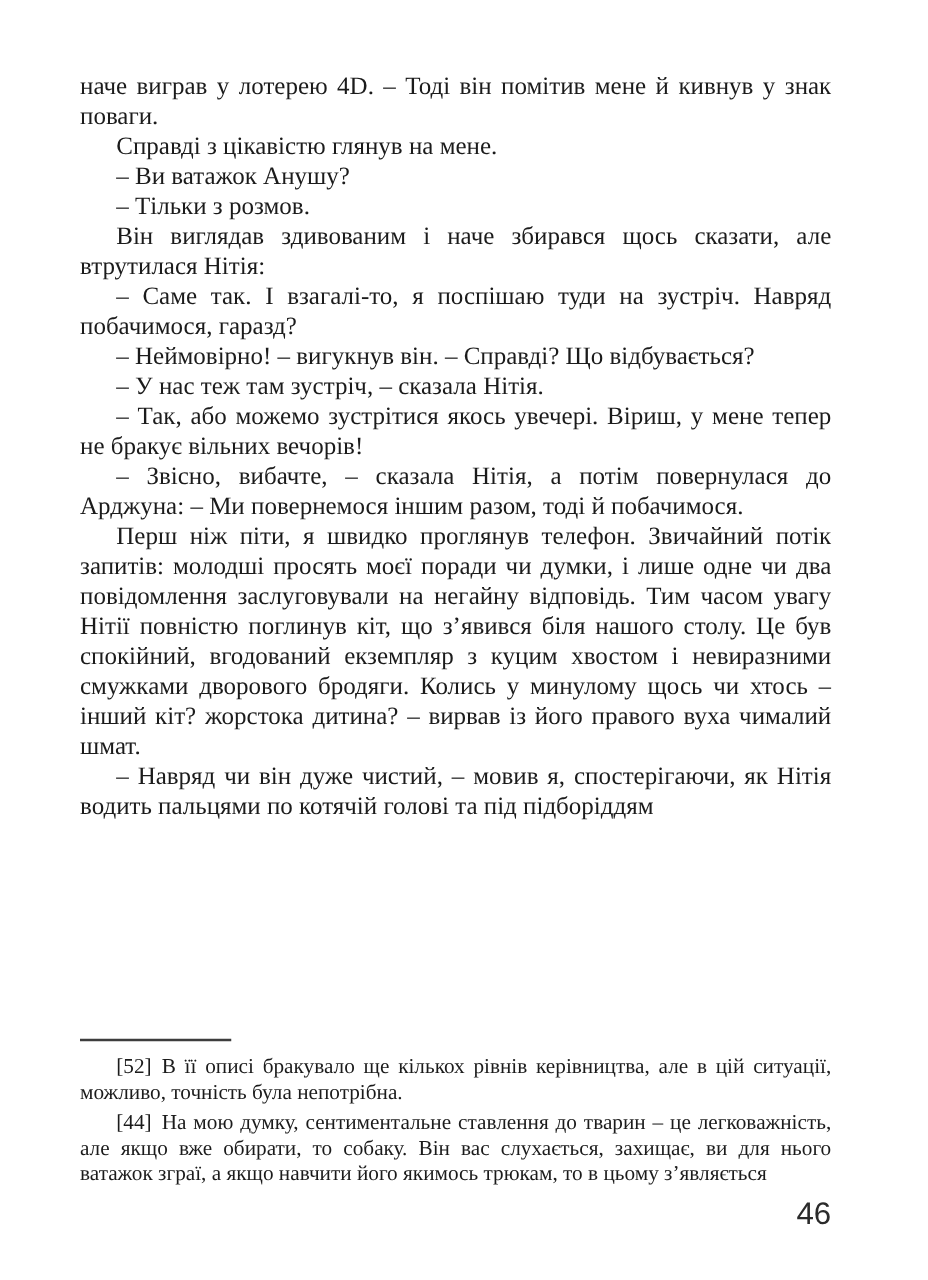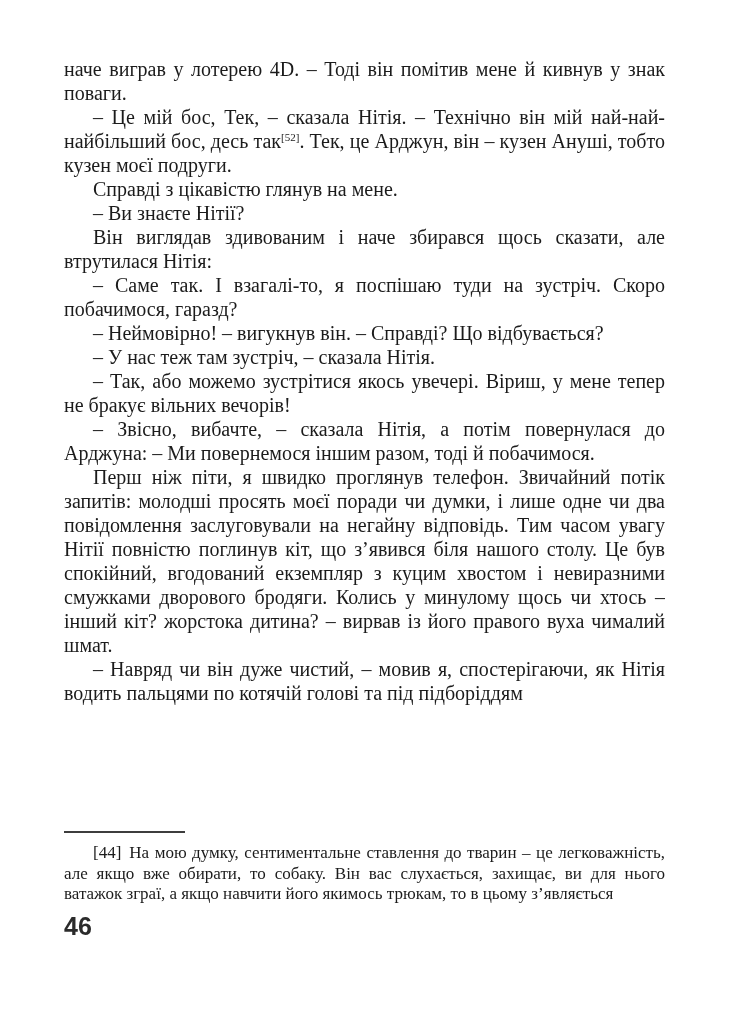--- a/index.html
+++ b/index.html
@@ -49,53 +49,53 @@
   .fn {
     margin: 0 0 4px 0;
     font-size: 17px;
     line-height: 20.5px;
     text-align: justify;
     text-indent: 29px;
   }
   .fn-marker { margin-right: 8px; }
   .page-number {
     margin-top: 7px;
-    text-align: left;
+    text-align: right;
     font-family: "Liberation Sans", "DejaVu Sans", sans-serif;
     font-size: 25px;
     line-height: 28px;
     color: #2b2b2b;
-    font-weight: bold;
   }
 </style>
 </head>
 <body>
 
 <div class="page">
 
   <div class="body-text">
     <p class="para">наче виграв у лотерею 4D. – Тоді він помітив мене й кивнув у знак поваги.</p>
 
-    <p class="para indent"><span>– Це мій бос, Тек, – сказала Нітія. – Технічно він мій най-най-найбільший бос, десь так</span><sup class="fnref">[52]</sup><span>. Тек, це Арджун, він – кузен Ануші, тобто кузен моєї подруги.</span></p>
 
     <p class="para indent">Справді з цікавістю глянув на мене.</p>
-    <p class="para indent">– Ви знаєте Нітії?</p>
+    <p class="para indent">– Ви ватажок Анушу?</p>
+    <p class="para indent">– Тільки з розмов.</p>
     <p class="para indent">Він виглядав здивованим і наче збирався щось сказати, але втрутилася Нітія:</p>
-    <p class="para indent">– Саме так. І взагалі-то, я поспішаю туди на зустріч. Скоро побачимося, гаразд?</p>
+    <p class="para indent">– Саме так. І взагалі-то, я поспішаю туди на зустріч. Навряд побачимося, гаразд?</p>
     <p class="para indent">– Неймовірно! – вигукнув він. – Справді? Що відбувається?</p>
     <p class="para indent">– У нас теж там зустріч, – сказала Нітія.</p>
     <p class="para indent">– Так, або можемо зустрітися якось увечері. Віриш, у мене тепер не бракує вільних вечорів!</p>
     <p class="para indent">– Звісно, вибачте, – сказала Нітія, а потім повернулася до Арджуна: – Ми повернемося іншим разом, тоді й побачимося.</p>
     <p class="para indent">Перш ніж піти, я швидко проглянув телефон. Звичайний потік запитів: молодші просять моєї поради чи думки, і лише одне чи два повідомлення заслуговували на негайну відповідь. Тим часом увагу Нітії повністю поглинув кіт, що з’явився біля нашого столу. Це був спокійний, вгодований екземпляр з куцим хвостом і невиразними смужками дворового бродяги. Колись у минулому щось чи хтось – інший кіт? жорстока дитина? – вирвав із його правого вуха чималий шмат.</p>
 
     <p class="para indent"><span>– Навряд чи він дуже чистий, – мовив я, спостерігаючи, як Нітія водить пальцями по котячій голові та під підборіддям</span></p>
   </div>
 
   <div class="footnote-block">
     <div class="fn-rule"></div>
 
+    <p class="fn"><span class="fn-marker">[52]</span><span>В її описі бракувало ще кількох рівнів керівництва, але в цій ситуації, можливо, точність була непотрібна.</span></p>
 
     <p class="fn"><span class="fn-marker">[44]</span><span>На мою думку, сентиментальне ставлення до тварин – це легковажність, але якщо вже обирати, то собаку. Він вас слухається, захищає, ви для нього ватажок зграї, а якщо навчити його якимось трюкам, то в цьому з’являється</span></p>
 
     <div class="page-number">46</div>
   </div>
 
 </div>
 
 </body></html>

